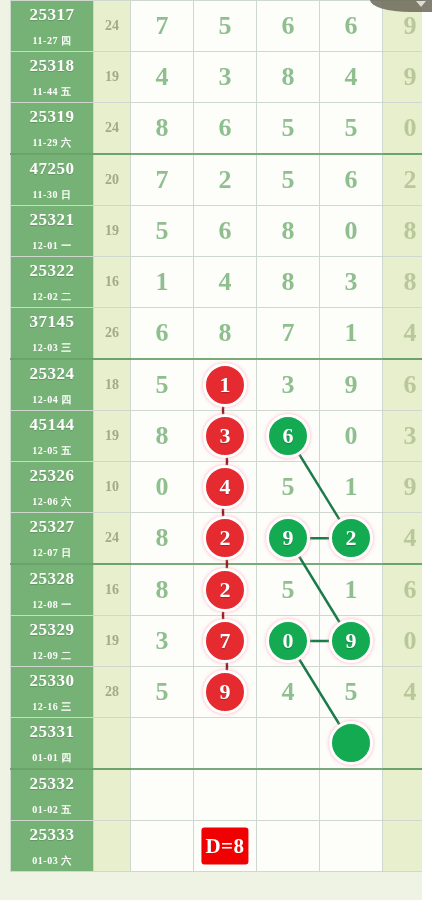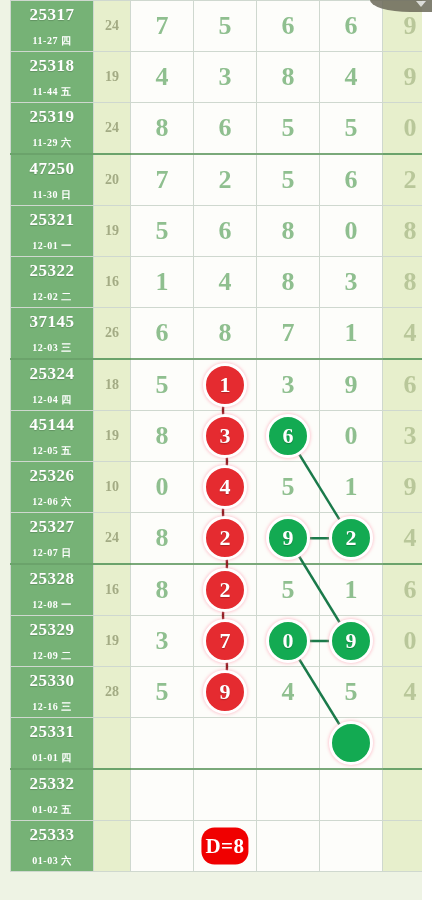--- a/index.html
+++ b/index.html
@@ -119,21 +119,21 @@
   
   .dbadge{
     position:absolute;
     left:50%;top:50%;
     transform:translate(-50%,-50%);
     background:#f00000;
     color:#ffffff;
     font-size:21px;
     font-weight:bold;
     padding:6px 4px;
-    border-radius:13px;
+    border-radius:3px;
     white-space:nowrap;
     z-index:6;
     letter-spacing:.5px;
   }
   
   .scrollnub{
     position:absolute;
     right:0;top:0;
     width:62px;height:12px;
     background:#6c6a5a;

